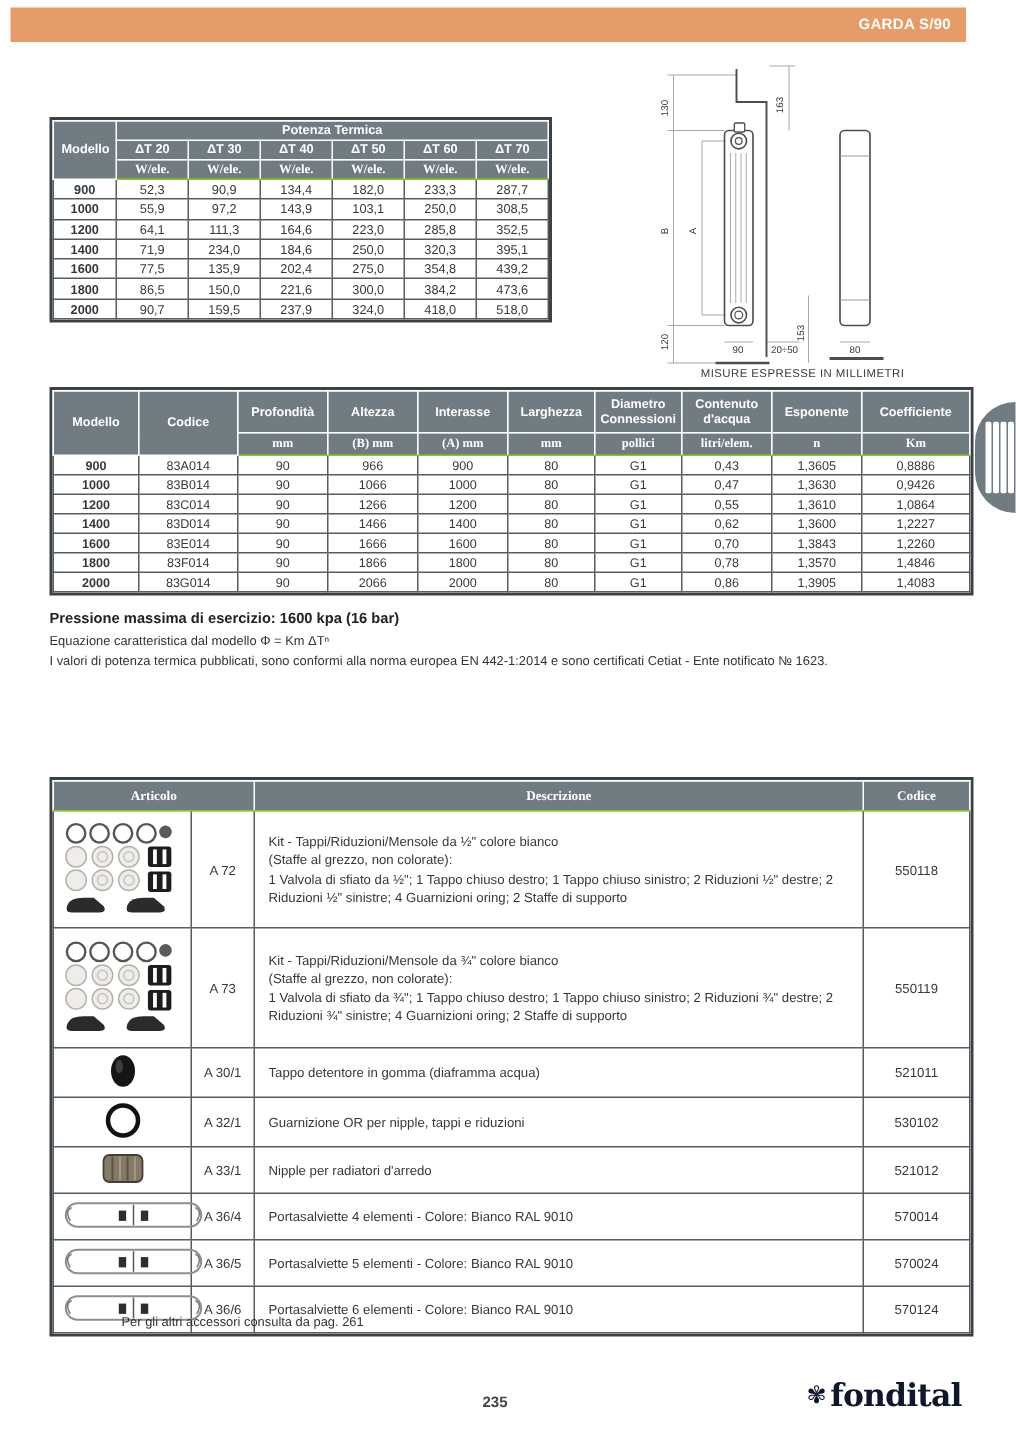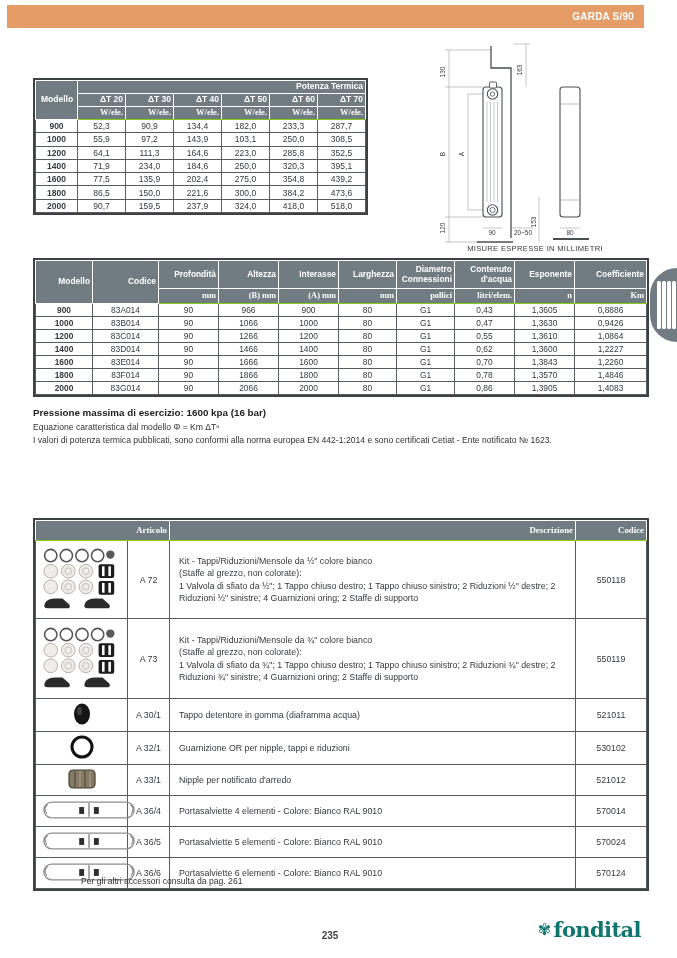--- a/index.html
+++ b/index.html
@@ -9,21 +9,21 @@
   }
   
   .header-bar{position:absolute;left:7px;top:5px;width:637px;height:23px;background:#E69C66;
     display:flex;align-items:center;justify-content:flex-end;padding-right:10px;box-sizing:border-box;}
   .header-title{color:#fff;font-weight:bold;font-size:10px;letter-spacing:.2px;}
 
   
   .tbl-wrap{position:absolute;border:2px solid #3c4145;background:#fff;}
   table.tbl{border-collapse:collapse;table-layout:fixed;width:100%;}
   table.tbl th{background:#717C82;color:#fff;font-weight:bold;border:1px solid #ffffff;
-    padding:1px 2px;line-height:1.15;text-align:right;}
+    padding:1px 2px;line-height:1.15;text-align:center;}
   table.tbl thead tr:last-child th{border-bottom:1px solid #84cc16;font-family:Liberation Serif, serif;}
   table.tbl td{border:1px solid #565c61;padding:1px 2px;text-align:center;color:#35393d;background:#fff;}
   td.model-cell{font-weight:bold;text-align:left;padding-left:5px;color:#222;}
 
   
   #t1{left:33px;top:78px;width:331px;font-size:8.5px;}
   #t1 thead tr{height:13px;} #t1 tbody tr{height:13.3px;}
 
   
   #t2{left:33px;top:258px;width:612px;font-size:8.4px;}
@@ -48,21 +48,21 @@
     font-size:7.6px;color:#3a3a3a;letter-spacing:.3px;}
 
   
   .side-tab{position:absolute;right:0;top:268px;width:27px;height:74px;background:#717C82;
     border-radius:40px 0 0 40px;}
   .side-tab svg{position:absolute;right:1px;top:13px;}
 
   
   .page-num{position:absolute;left:0;top:930px;width:660px;text-align:center;
     font-size:10px;font-weight:bold;color:#444;}
-  .logo{position:absolute;right:36px;top:917px;color:#0f766e;
+  .logo{position:absolute;right:36px;top:917px;color:#0f172a;
     font-family:"DejaVu Serif",serif;font-weight:bold;font-size:21px;letter-spacing:-0.6px;}
   .logo .flower{font-size:16px;margin-right:3px;vertical-align:2px;font-family:"DejaVu Sans",sans-serif;}
 
   svg text{font-family:"Liberation Sans",sans-serif;font-size:6.5px;fill:#3a3a3a;}
 </style>
 </head>
 <body>
 
 <div class="header-bar">
   <span class="header-title">GARDA S/90</span>
@@ -490,21 +490,21 @@
         </tr>
         <tr>
           <td class="img-cell"><svg width="32" height="24" viewBox="0 0 32 24">
     <rect x="3" y="3" width="26" height="18" rx="4" fill="#847a66" stroke="#453f33" stroke-width="1.2"></rect>
     <line x1="9" y1="4" x2="9" y2="20" stroke="#5d553f" stroke-width="1.4"></line>
     <line x1="14" y1="4" x2="14" y2="20" stroke="#a79c82" stroke-width="1.2"></line>
     <line x1="19" y1="4" x2="19" y2="20" stroke="#5d553f" stroke-width="1.4"></line>
     <line x1="24" y1="4" x2="24" y2="20" stroke="#a79c82" stroke-width="1.2"></line>
   </svg></td>
           <td>A 33/1</td>
-          <td class="desc">Nipple per notificato d'arredo</td>
+          <td class="desc">Nipple per radiatori d'arredo</td>
           <td>521012</td>
         </tr>
         <tr>
           <td class="img-cell"><svg width="102" height="24" viewBox="0 0 104 24">
     <path d="M14 4 h76 a8 8 0 0 1 0 16 h-76 a8 8 0 0 1 0 -16 z" fill="none" stroke="#8e8e8e" stroke-width="1.4"></path>
     <path d="M10 7 q-5 2 -1 9" fill="none" stroke="#777" stroke-width="1"></path>
     <path d="M94 7 q5 2 1 9" fill="none" stroke="#777" stroke-width="1"></path>
     <rect x="42" y="9" width="5" height="7" fill="#2e2e2e"></rect>
     <rect x="57" y="9" width="5" height="7" fill="#2e2e2e"></rect>
     <line x1="52" y1="5" x2="52" y2="19" stroke="#555" stroke-width="1"></line>

